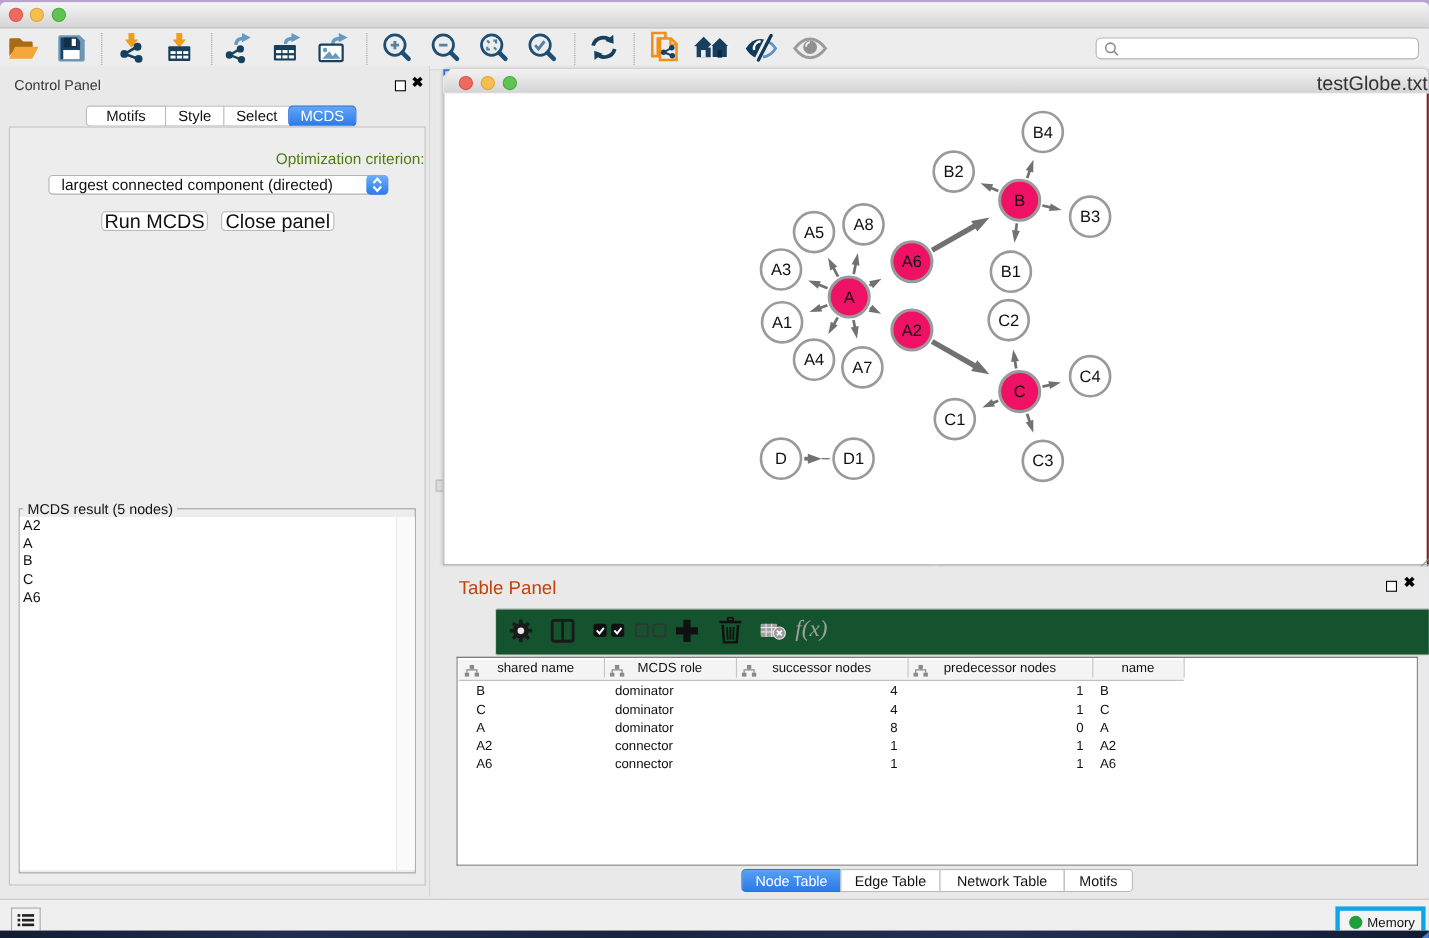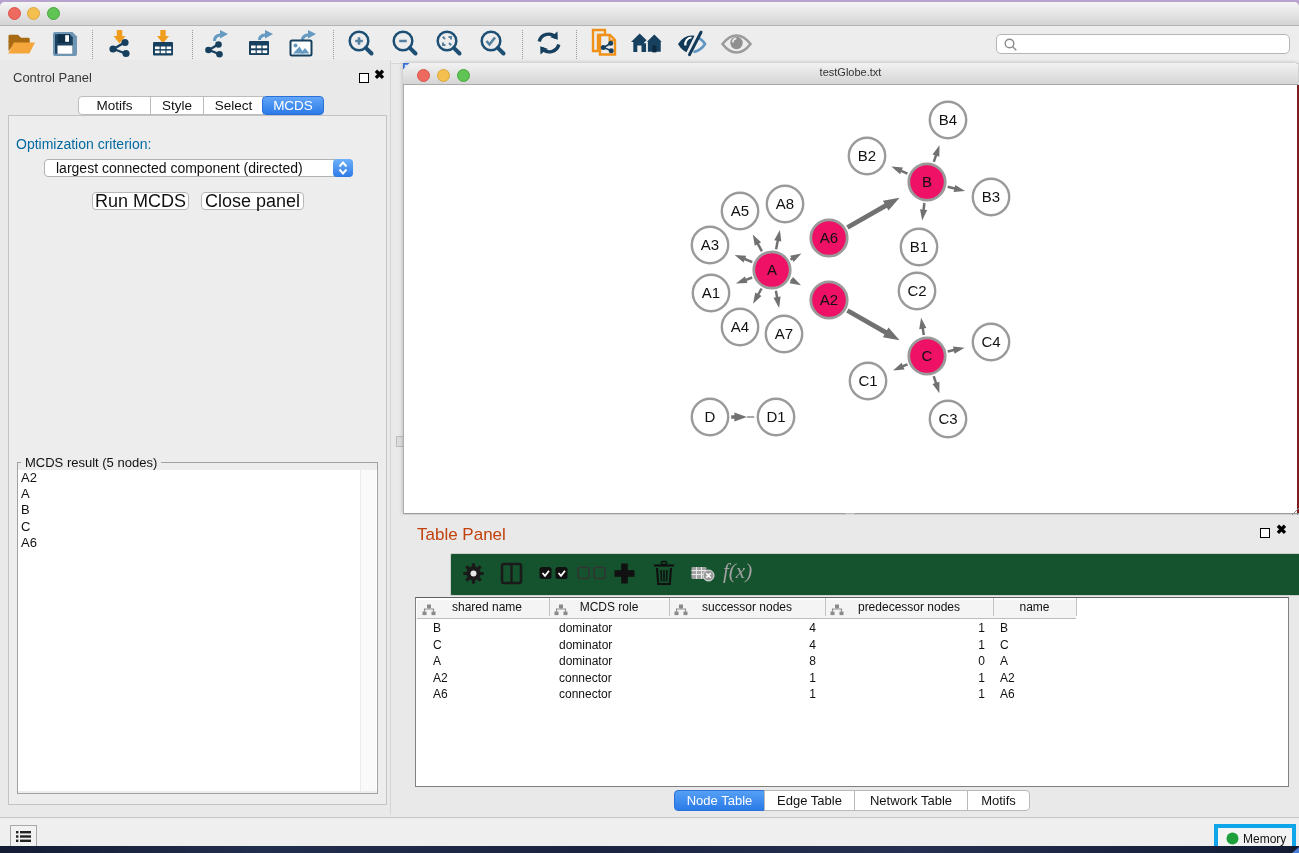--- a/index.html
+++ b/index.html
@@ -21,39 +21,39 @@
  border-left:1px dotted #9a9a9a;}
 #searchbox{position:absolute;left:996px;top:8px;width:292px;height:18px;
  background:#fff;border:1px solid #b5b5b5;border-radius:5px;}
 
 #cpanel{position:absolute;left:0;top:58px;width:390px;height:755px;background:#e9e9e9;}
 #cpanel .hdr{position:absolute;left:13px;top:10px;font-size:13px;color:#363636;}
 .tab{position:absolute;top:36px;height:17px;background:#fff;border:1px solid #bcbcbc;
  font-size:13.5px;color:#111;text-align:center;line-height:18px;}
 #cpbox{position:absolute;left:8px;top:55px;width:377px;height:688px;
  background:#ededed;border:1px solid #c3c3c3;}
-#optlabel{position:absolute;left:0;top:20px;width:100%;text-align:left;font-size:14px;color:#0369a1;text-indent:7px;}
+#optlabel{position:absolute;left:0;top:20px;width:100%;text-align:right;font-size:14px;color:#4d7c0f;text-indent:7px;}
 #dropdown{position:absolute;left:35px;top:43px;width:296px;height:16px;
  background:#fff;border:1px solid #b2b2b2;border-radius:4px;font-size:14px;color:#111;
  line-height:16px;padding-left:11px;}
 #ddbtn{position:absolute;right:-1px;top:-1px;width:20px;height:18px;border-radius:4px;
  background:linear-gradient(#6db1fa,#2d7ae8);}
 .btn{position:absolute;top:76px;height:16px;background:#fff;border:1px solid #b7b7b7;
  border-radius:4px;font-size:18px;color:#111;text-align:center;line-height:16px;}
 
 #netwin{position:absolute;left:403px;top:61px;width:895px;height:451px;
  border-radius:4px 4px 0 0;background:#fff;
  box-shadow:0 0 4px rgba(0,0,0,0.25);}
 #nettitle{position:absolute;left:0;top:0;width:100%;height:21px;
  background:linear-gradient(#f2f2f2,#d5d5d5);border-bottom:1px solid #a9a9a9;
  border-radius:4px 4px 0 0;}
 #nettitle .t1{left:14px;background:#ee6a5f;border:0.5px solid #d8554c;top:5.5px;}
 #nettitle .t2{left:34px;background:#f5bf4f;border:0.5px solid #dba63d;top:5.5px;}
 #nettitle .t3{left:54px;background:#5fc454;border:0.5px solid #47a73d;top:5.5px;}
-#nettitle .ttl{position:absolute;top:3px;width:100%;text-align:center;font-size:11px;color:#333;}
+#nettitle .ttl{position:absolute;top:3px;width:100%;text-align:right;font-size:18px;color:#333;}
 #netcanvas{position:absolute;left:0px;top:22px;width:893px;height:428px;background:#fff;
  border-left:1px solid #adadad;border-right:6px solid #7f1d1d;border-bottom:1px solid #9e9e9e;}
 
 #tpanel{position:absolute;left:403px;top:513px;width:896px;height:300px;background:#e9e9e9;}
 #tpanel .hdr{position:absolute;left:14px;top:10px;font-size:17px;color:#c2410c;}
 #ttoolbar{position:absolute;left:9px;top:38px;width:879px;height:41px;
  background:#14532d;border:1px solid #cdcdcd;border-radius:2px;margin-left:38px;}
 #ttable{position:absolute;left:12px;top:82px;width:872px;height:188px;background:#fff;
  border:1px solid #808080;border-top:1px solid #606060;}
 .thcell{position:absolute;top:0;height:18px;border-right:1px solid #c4c4c4;

